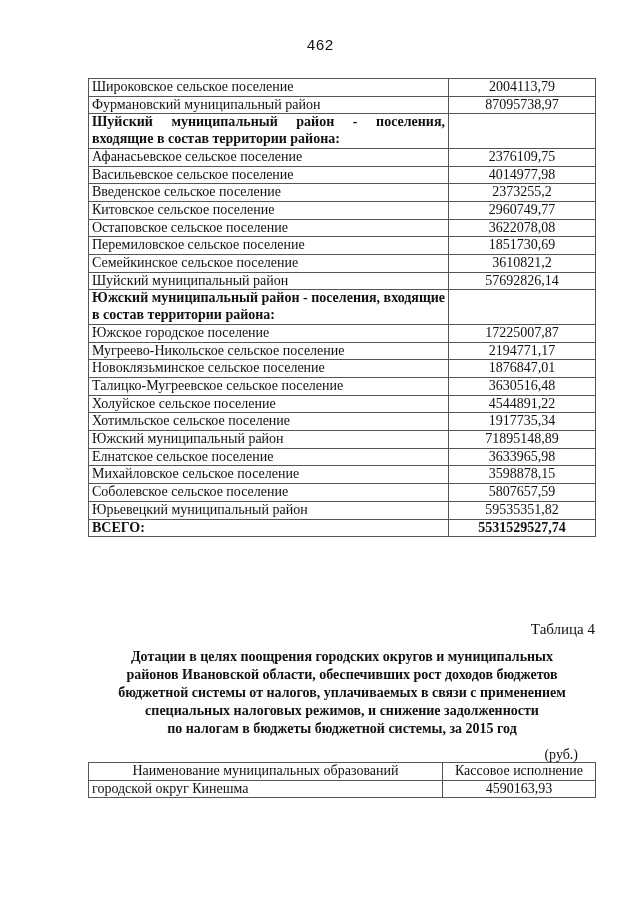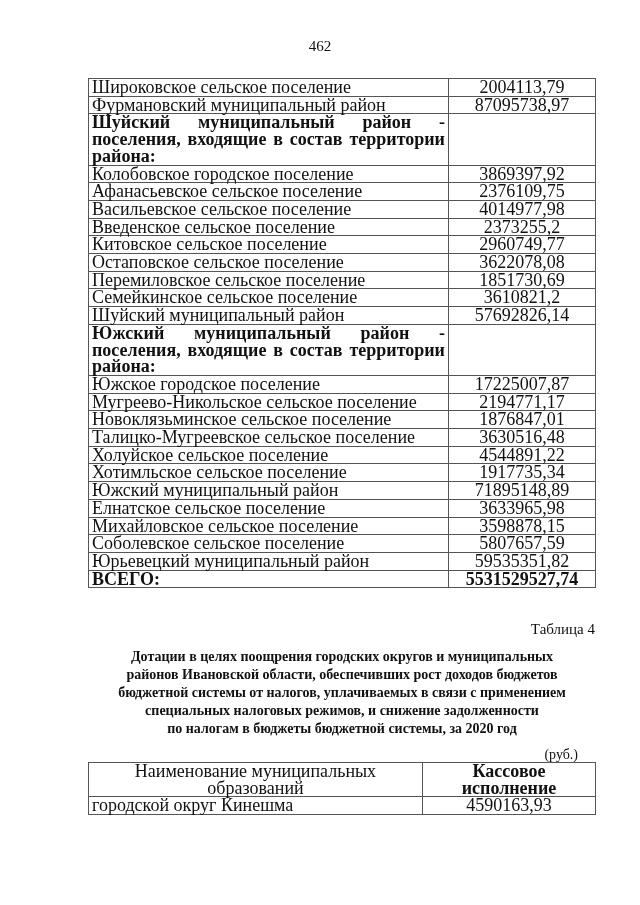--- a/index.html
+++ b/index.html
@@ -3,24 +3,25 @@
 <meta charset="utf-8">
 <style>
   html, body { margin: 0; padding: 0; background: #ffffff; }
   body {
     width: 640px; height: 905px; position: relative; overflow: hidden;
     font-family: "Liberation Serif", "DejaVu Serif", serif; color: #111;
   }
   .page-number {
     position: absolute; top: 38px; left: 0; width: 640px; text-align: center;
     font-size: 15px;
+    font-family: Liberation Mono, monospace;
   }
   table.t {
     position: absolute; left: 88px; width: 508px; border-collapse: collapse;
-    font-size: 18px; line-height: 16.7px;
+    font-size: 14px; line-height: 16.7px;
   }
   table.t td {
     border: 1px solid #555; padding: 0 3px; vertical-align: top; height: 16.7px;
   }
   table.t td.v { text-align: center; width: 140px; }
   table.t tr.hdr td { font-weight: bold; }
   table.t tr.hdr td.n { text-align: justify; text-align-last: left; font-family: Liberation Serif, serif; }
   table.t tr.total td { font-weight: bold; }
   #table3 { top: 78px; }
   .table-label {
@@ -47,24 +48,20 @@
         <td class="n">Широковское сельское поселение</td>
         <td class="v">2004113,79</td>
       </tr>
       <tr class="">
         <td class="n">Фурмановский муниципальный район</td>
         <td class="v">87095738,97</td>
       </tr>
       <tr class="hdr">
         <td class="n">Шуйский муниципальный район - поселения, входящие в состав территории района:</td>
         <td class="v"></td>
-      </tr>
-      <tr class="">
-        <td class="n">Колобовское городское поселение</td>
-        <td class="v">3869397,92</td>
       </tr>
       <tr class="">
         <td class="n">Афанасьевское сельское поселение</td>
         <td class="v">2376109,75</td>
       </tr>
       <tr class="">
         <td class="n">Васильевское сельское поселение</td>
         <td class="v">4014977,98</td>
       </tr>
       <tr class="">
@@ -146,30 +143,30 @@
     </tbody>
 </table>
 
 <div class="table-label">Таблица 4</div>
 
 <div class="table-title">
   <div>Дотации в целях поощрения городских округов и муниципальных</div>
   <div>районов Ивановской области, обеспечивших рост доходов бюджетов</div>
   <div>бюджетной системы от налогов, уплачиваемых в связи с применением</div>
   <div>специальных налоговых режимов, и снижение задолженности</div>
-  <div>по налогам в бюджеты бюджетной системы, за 2020 год</div>
+  <div>по налогам в бюджеты бюджетной системы, за 2015 год</div>
 </div>
 
 <div class="units">(руб.)</div>
 
 <table class="t" id="table4">
   <thead>
     <tr>
       <td class="hc" style="vertical-align:top;">Наименование муниципальных образований</td>
-      <td class="v hc" style="padding:0 16px;font-weight:bold;">Кассовое исполнение</td>
+      <td class="v hc" style="padding:0 6px;">Кассовое исполнение</td>
     </tr>
   </thead>
   <tbody>
     <tr>
       <td>городской округ Кинешма</td>
       <td class="v">4590163,93</td>
     </tr>
   </tbody>
 </table>
 

